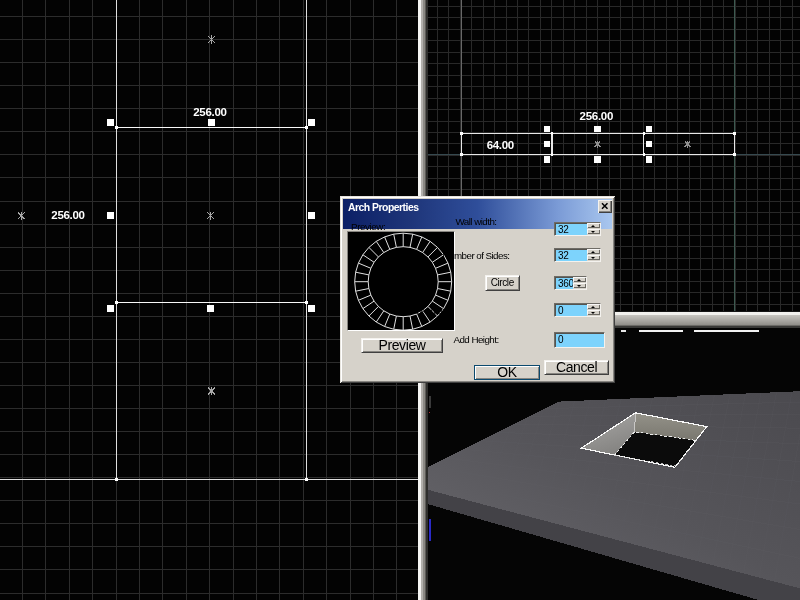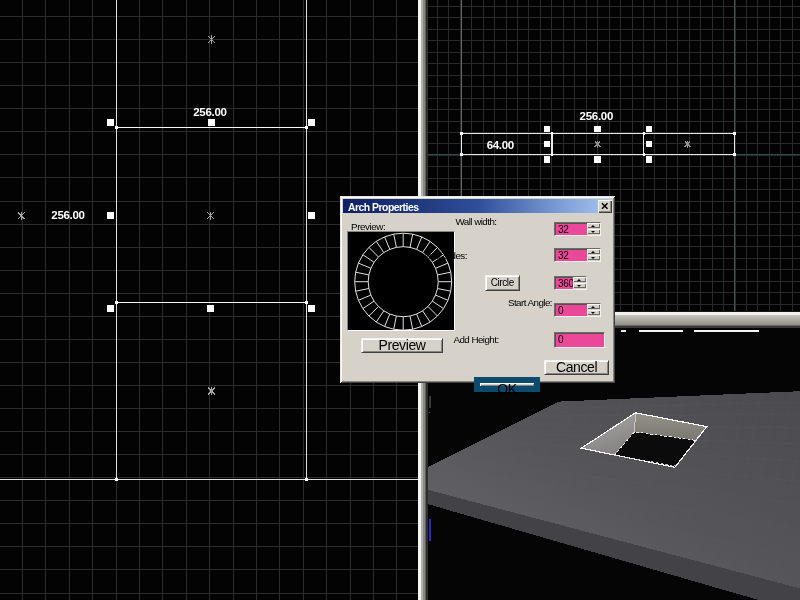--- a/index.html
+++ b/index.html
@@ -1,19 +1,19 @@
 <!DOCTYPE html>
 <html><head><meta charset="utf-8"><style>
 html,body{margin:0;padding:0;background:#000;width:800px;height:600px;overflow:hidden}
 #wrap{position:relative;width:800px;height:600px;font-family:'Liberation Sans',sans-serif}
 #dlg div,#dlg span{will-change:transform}
 .btn{position:absolute;box-sizing:border-box;background:#d6d2ca;text-align:center;font-size:14px;letter-spacing:-0.4px;
  border:1px solid;border-color:#f4f2ee #404040 #404040 #f4f2ee;
  box-shadow:inset 1px 1px 0 #fff, inset -1px -1px 0 #878580}
-.edit{position:absolute;box-sizing:border-box;background:#ec4899;border:1px solid;border-color:#6e6c66 #f4f2ee #f4f2ee #6e6c66;
+.edit{position:absolute;box-sizing:border-box;background:#7dd3fc;border:1px solid;border-color:#6e6c66 #f4f2ee #f4f2ee #6e6c66;
  box-shadow:inset 1px 1px 0 #55534e}
 .edit span{position:absolute;left:3px;top:1px;font-size:10px;letter-spacing:-0.3px}
 .sp{position:absolute;width:13px;background:#d6d2ca;box-sizing:border-box;
  box-shadow:inset 1px 1px 0 rgba(255,255,255,.85), inset -1px -1px 0 #6b6963}
 .sp .up{position:absolute;left:3.5px;top:1.8px;width:0;height:0;border-left:2.6px solid transparent;
  border-right:2.6px solid transparent;border-bottom:2.8px solid #000}
 .sp .dn{position:absolute;left:3.5px;top:1.8px;width:0;height:0;border-left:2.6px solid transparent;
  border-right:2.6px solid transparent;border-top:2.8px solid #000}
 </style></head>
 <body>
@@ -121,40 +121,40 @@
 <polygon points="581.3,448.2 614.2,455.3 675.7,465.9 674.9,467.3" fill="#141416"></polygon>
 <path d="M635.5 412.8L634.5 431.9" stroke="#c9c8c6" stroke-width="1"></path>
 <polygon points="635.5,412.8 706.8,426.6 674.9,467.3 581.3,448.2" fill="none" stroke="#fafafa" stroke-width="1.2"></polygon>
 <path d="M614.2 455.3L634.5 431.9L696.2 440.4" stroke="#e9e9e9" stroke-width="1" stroke-dasharray="2.5 2.2" fill="none"></path>
 <path d="M696.2 440.4L675.7 465.9M614.2 455.3L675.7 465.9" stroke="#cfcfcf" stroke-width="0.9" stroke-dasharray="2.5 2.2" fill="none"></path>
 <rect x="429" y="519" width="1.6" height="22" fill="#2a2ac8"></rect>
 <rect x="428.8" y="411.8" width="1.6" height="1.6" fill="#b03030"></rect>
 <rect x="428.8" y="396" width="2" height="12" fill="#3a3a3a"></rect>
 </svg>
 <div id="dlg" style="position:absolute;left:339.5px;top:195.5px;width:275px;height:187px;background:#d6d2ca;box-shadow:inset 1px 1px 0 #e8e5df, inset -1px -1px 0 #404040, inset 2px 2px 0 #ffffff, inset -2px -2px 0 #878580;z-index:5;font-family:'Liberation Sans',sans-serif;font-size:9.8px;color:#000">
-<div style="position:absolute;left:3px;top:3px;width:269px;height:14px;background:linear-gradient(90deg,#0c2066 0%,#1e3579 25%,#2f4e9a 50%,#7b9bd6 80%,#a9c7ef 100%)">
+<div style="position:absolute;left:3px;top:3px;width:269px;height:30px;background:linear-gradient(90deg,#0c2066 0%,#1e3579 25%,#2f4e9a 50%,#7b9bd6 80%,#a9c7ef 100%)">
         <span style="position:absolute;left:5px;top:2.5px;font-size:10.4px;font-weight:bold;color:#fff;letter-spacing:-0.5px">Arch Properties</span>
       </div>
 <div style="position:absolute;left:258px;top:4.8px;width:13.5px;height:12.5px;background:#d6d2ca;box-shadow:inset 1px 1px 0 #f4f2ee, inset -1px -1px 0 #404040, inset -2px -2px 0 #878580">
         <svg width="13.5" height="12.5" viewBox="0 0 13.5 12.5" style="position:absolute;left:0;top:0">
           <path d="M4 3.2L9.5 8.7M4 8.7L9.5 3.2" stroke="#000" stroke-width="1.5"></path>
         </svg>
       </div>
 <div style="position:absolute;left:11.5px;top:25px;letter-spacing:-0.4px">Preview:</div>
 <div style="position:absolute;left:7.8px;top:35.8px;width:106px;height:97.5px;background:#000;border:1px solid;border-color:#878580 #fff #fff #878580">
         <svg width="106" height="97.5" viewBox="0 0 106 97.5" style="position:absolute;left:0;top:0">
           <circle cx="55.2" cy="49.7" r="48.5" fill="none" stroke="#e0e0e0" stroke-width="1"></circle>
           <circle cx="55.2" cy="49.7" r="35.0" fill="none" stroke="#e0e0e0" stroke-width="1"></circle>
           <path d="M90.2 49.7L103.7 49.7M89.5 56.5L102.8 59.2M87.5 63.1L100.0 68.3M84.3 69.1L95.5 76.6M79.9 74.4L89.5 84.0M74.6 78.8L82.1 90.0M68.6 82.0L73.8 94.5M62.0 84.0L64.7 97.3M55.2 84.7L55.2 98.2M48.4 84.0L45.7 97.3M41.8 82.0L36.6 94.5M35.8 78.8L28.3 90.0M30.5 74.4L20.9 84.0M26.1 69.1L14.9 76.6M22.9 63.1L10.4 68.3M20.9 56.5L7.6 59.2M20.2 49.7L6.7 49.7M20.9 42.9L7.6 40.2M22.9 36.3L10.4 31.1M26.1 30.3L14.9 22.8M30.5 25.0L20.9 15.4M35.8 20.6L28.3 9.4M41.8 17.4L36.6 4.9M48.4 15.4L45.7 2.1M55.2 14.7L55.2 1.2M62.0 15.4L64.7 2.1M68.6 17.4L73.8 4.9M74.6 20.6L82.1 9.4M79.9 25.0L89.5 15.4M84.3 30.3L95.5 22.8M87.5 36.3L100.0 31.1M89.5 42.9L102.8 40.2" stroke="#e0e0e0" stroke-width="1" fill="none"></path>
         </svg>
       </div>
 <div class="btn" style="left:21.5px;top:142.5px;width:82px;height:15.3px;line-height:12.5px">Preview</div>
 <div style="position:absolute;left:60px;top:20px;width:152px;text-align:center;letter-spacing:-0.55px">Wall width:</div>
-<div style="position:absolute;left:60px;top:54.6px;width:152px;text-align:left;letter-spacing:-0.55px">Number of Sides:</div>
-<div style="position:absolute;left:60px;top:101px;width:152px;text-align:right;letter-spacing:-0.55px">Start Angle:</div>
+<div style="position:absolute;left:60px;top:54.6px;width:152px;text-align:center;letter-spacing:-0.55px">Number of Sides:</div>
+<div style="position:absolute;left:60px;top:109px;width:152px;text-align:left;letter-spacing:-0.55px">Start Angle:</div>
 <div style="position:absolute;left:60px;top:138.3px;width:152px;text-align:center;letter-spacing:-0.55px">Add Height:</div>
 <div style="position:absolute;left:60px;top:91px;width:152px;text-align:left;letter-spacing:-0.5px">Arc:</div>
 <div class="btn" style="left:145px;top:79.5px;width:34.5px;height:15.5px;line-height:13px;font-size:10px">Circle</div>
 <div class="edit" style="left:214.8px;top:26.5px;width:46.5px;height:13.5px">
 <span>32</span>
 <div style="position:absolute;right:0;top:0;width:13px;height:11.5px;background:#d6d2ca">
 <div class="sp" style="left:0;top:0;height:5.25px">
             <span class="up"></span>
           </div>
 <div class="sp" style="left:0;top:6.25px;height:5.25px">
@@ -191,15 +191,15 @@
             <span class="up"></span>
           </div>
 <div class="sp" style="left:0;top:6.25px;height:5.25px">
             <span class="dn"></span>
           </div>
 </div>
       </div>
 <div class="edit" style="left:214.2px;top:136.0px;width:50.9px;height:15.5px">
         <span>0</span>
       </div>
-<div class="btn" style="left:134.5px;top:181px;width:66px;height:15px;border:6px solid #0c4a6e;box-shadow:inset 1px 1px 0 #fff, inset -1px -1px 0 #878580;line-height:12.5px">OK</div>
+<div class="btn" style="left:134.5px;top:169px;width:66px;height:15px;border:1px solid #0c4a6e;box-shadow:inset 1px 1px 0 #fff, inset -1px -1px 0 #878580;line-height:12.5px">OK</div>
 <div class="btn" style="left:204.3px;top:164.5px;width:65.2px;height:15px;line-height:12.5px">Cancel</div>
 </div>
 </div>
 </body></html>

